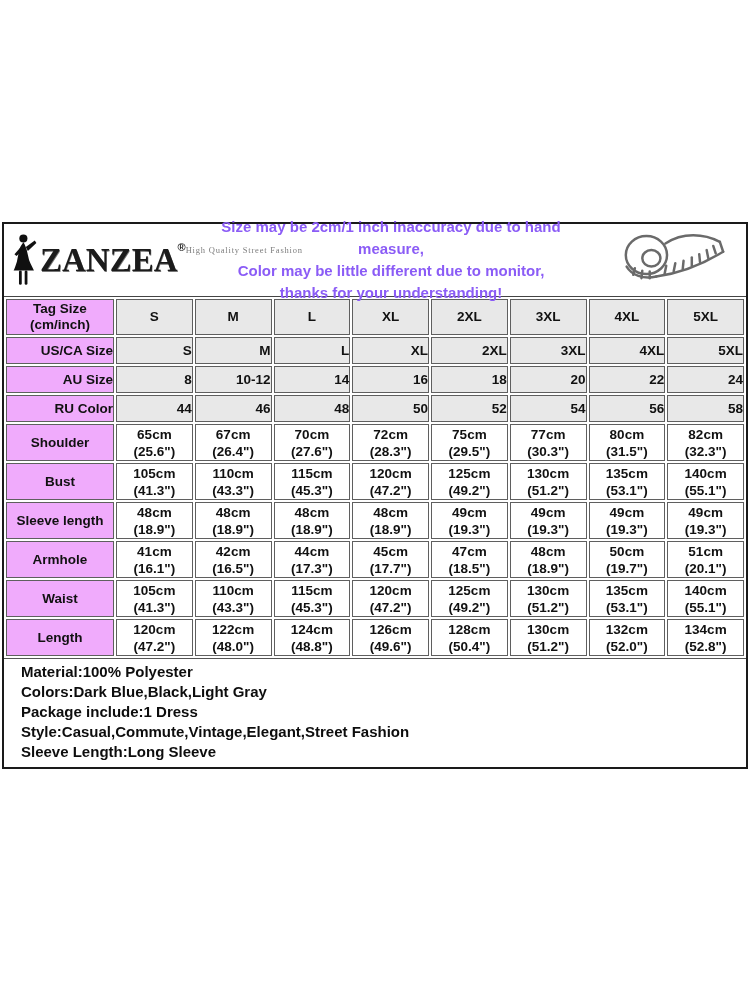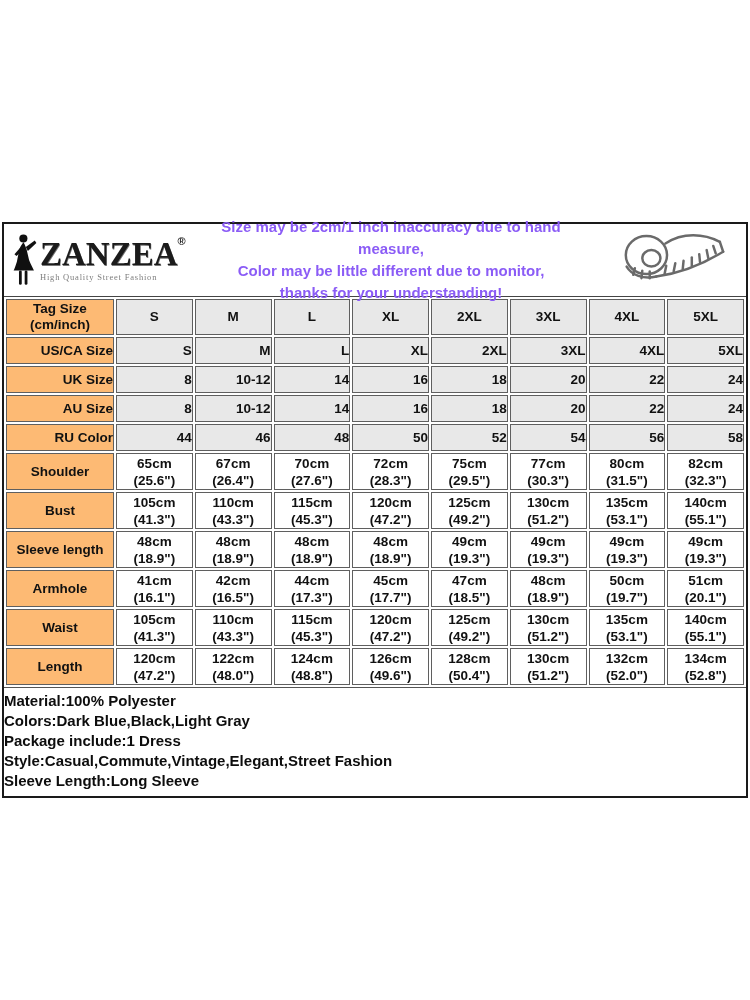--- a/index.html
+++ b/index.html
@@ -11,21 +11,21 @@
     position: absolute; left: 2px; top: 222px; width: 742px;
     border: 2px solid #1a1a1a; background: #fff;
   }
   
   .band {
     display: flex; align-items: center; height: 72px;
     border-bottom: 1px solid #444; background: #fff;
   }
   .logo { display: flex; align-items: center; padding-left: 8px; width: 172px; flex: 0 0 auto; }
   .logo-figure { width: 26px; height: 60px; margin-right: 2px; flex: 0 0 auto; }
-  .logo-textwrap { display: flex; flex-direction: column; line-height: 1; }
+  .logo-textwrap { display: flex; flex-direction: row; line-height: 1; }
   .brand-line { display: flex; align-items: flex-start; }
   .brand-name {
     font-family: "Liberation Serif", serif; font-weight: bold;
     font-size: 33px; letter-spacing: 0px; color: #1b1b1b;
     text-shadow: 0.5px 0.5px 0 #777;
   }
   .reg-mark { font-size: 11px; font-weight: bold; margin-top: -2px; color: #1b1b1b; }
   .brand-tagline { font-size: 8.5px; color: #7d7d7d; letter-spacing: 0.8px; margin-top: 2px; white-space: nowrap; font-family: Liberation Serif, serif; }
   .disclaimer {
     flex: 1 1 auto; text-align: center; font-weight: bold; font-size: 15px; line-height: 22px;
@@ -36,27 +36,27 @@
   
   table.size-table {
     width: 100%; border-collapse: separate; border-spacing: 2px;
     table-layout: fixed; background: #fff;
   }
   table.size-table td {
     border: 1px solid #5f5f5f; text-align: center; vertical-align: middle;
     font-weight: bold; font-size: 13.5px; padding: 0; background: #fff;
   }
   table.size-table td.shaded { background: #e8e8e8; }
-  table.size-table td.label-cell { width: 106px; background: #fdba74; }
+  table.size-table td.label-cell { width: 106px; background: #f0abfc; }
   tr.row-short td { height: 25px; text-align: right; }
   tr.row-tall td { height: 35px; line-height: 17px; }
   tr.row-head td { height: 34px; line-height: 16px; }
   
   .info {
-    border-top: 1px solid #555; padding: 3px 4px 5px 0;
+    border-top: 1px solid #555; padding: 3px 4px 5px 17px;
     font-weight: bold; font-size: 15px; line-height: 20px; color: #0d0d0d;
   }
 </style>
 </head>
 <body>
 
 <div class="sheet">
 
   <div class="band">
     <div class="logo">
@@ -159,49 +159,20 @@
           </td>
           <td class="shaded">
             <div>4XL</div>
           </td>
           <td class="shaded">
             <div>5XL</div>
           </td>
         </tr>
         <tr class="row-short">
           <td class="label-cell">
-            <div>UK Size</div>
-          </td>
-          <td class="shaded">
-            <div>8</div>
-          </td>
-          <td class="shaded">
-            <div>10-12</div>
-          </td>
-          <td class="shaded">
-            <div>14</div>
-          </td>
-          <td class="shaded">
-            <div>16</div>
-          </td>
-          <td class="shaded">
-            <div>18</div>
-          </td>
-          <td class="shaded">
-            <div>20</div>
-          </td>
-          <td class="shaded">
-            <div>22</div>
-          </td>
-          <td class="shaded">
-            <div>24</div>
-          </td>
-        </tr>
-        <tr class="row-short">
-          <td class="label-cell">
             <div>AU Size</div>
           </td>
           <td class="shaded">
             <div>8</div>
           </td>
           <td class="shaded">
             <div>10-12</div>
           </td>
           <td class="shaded">
             <div>14</div>

